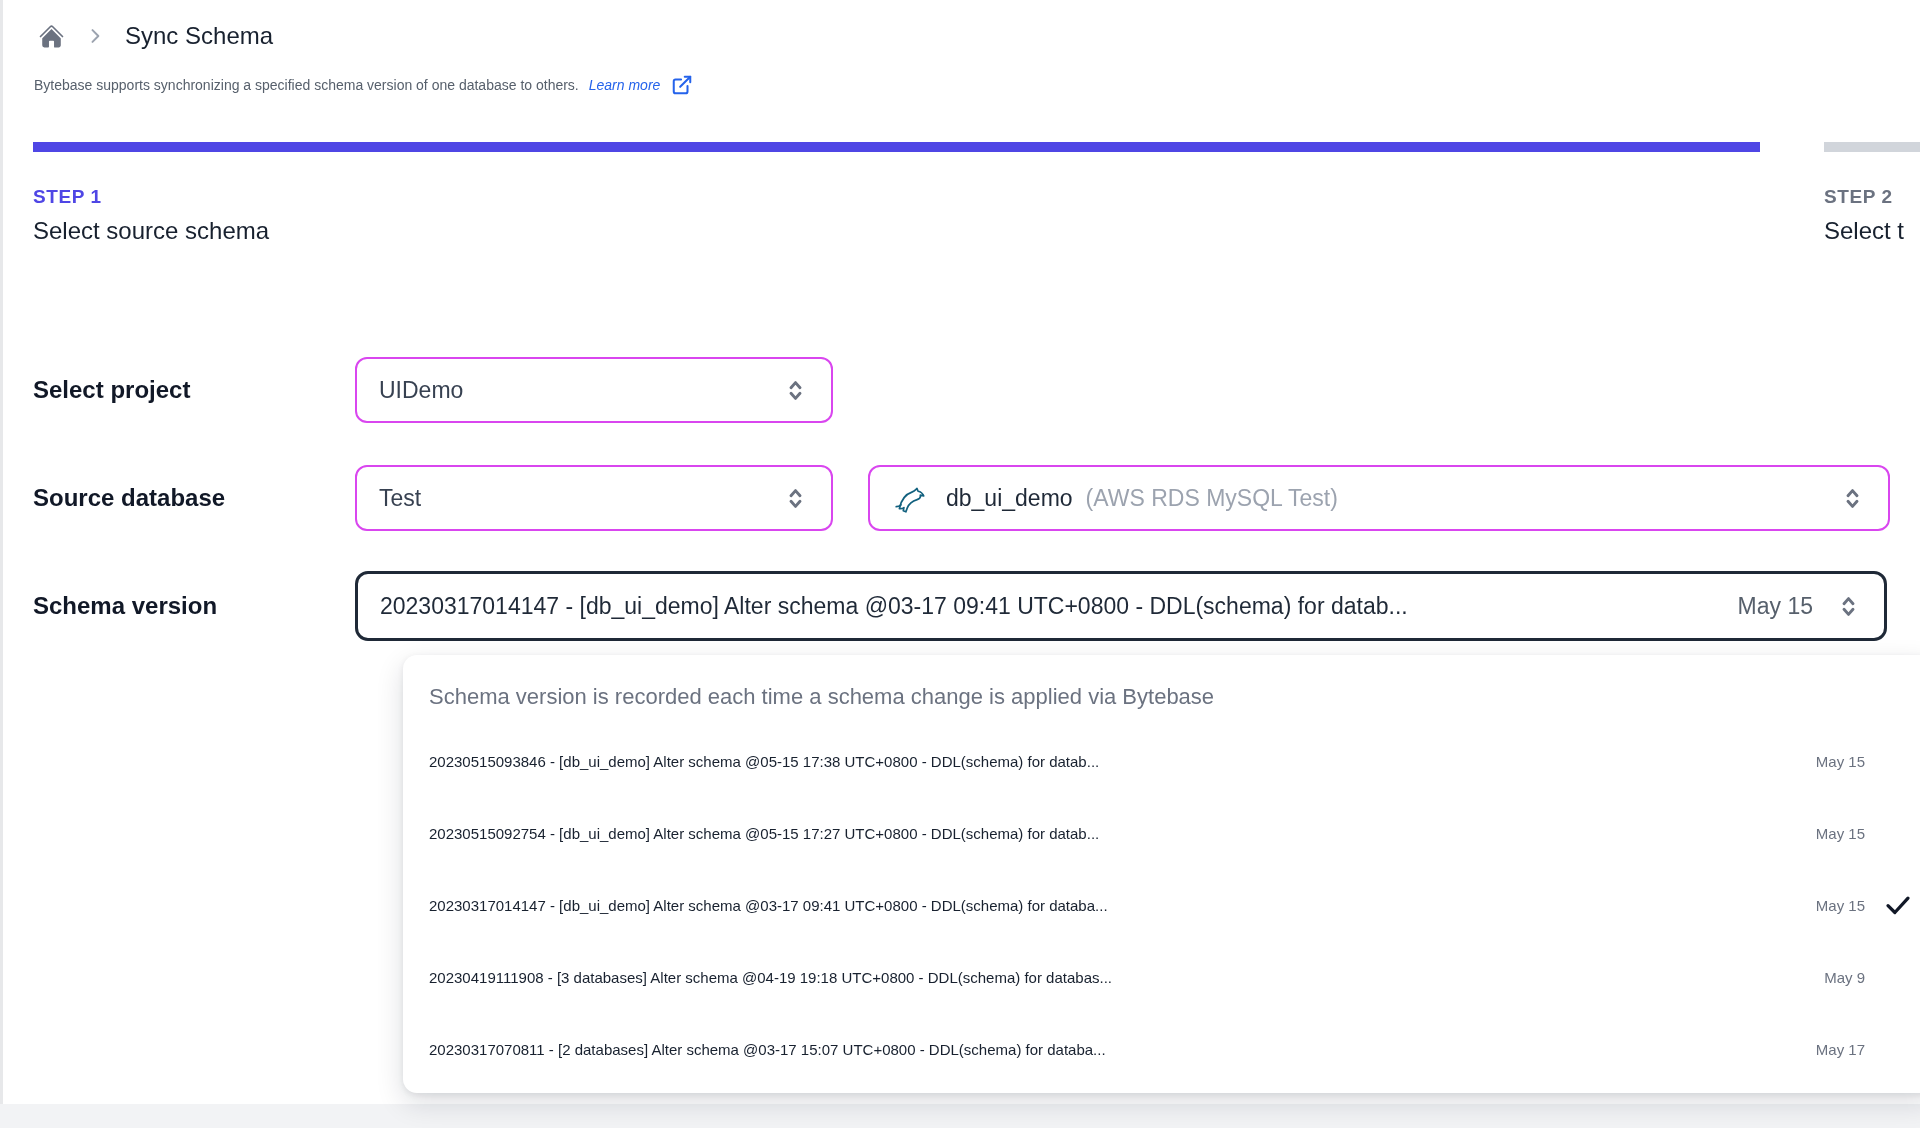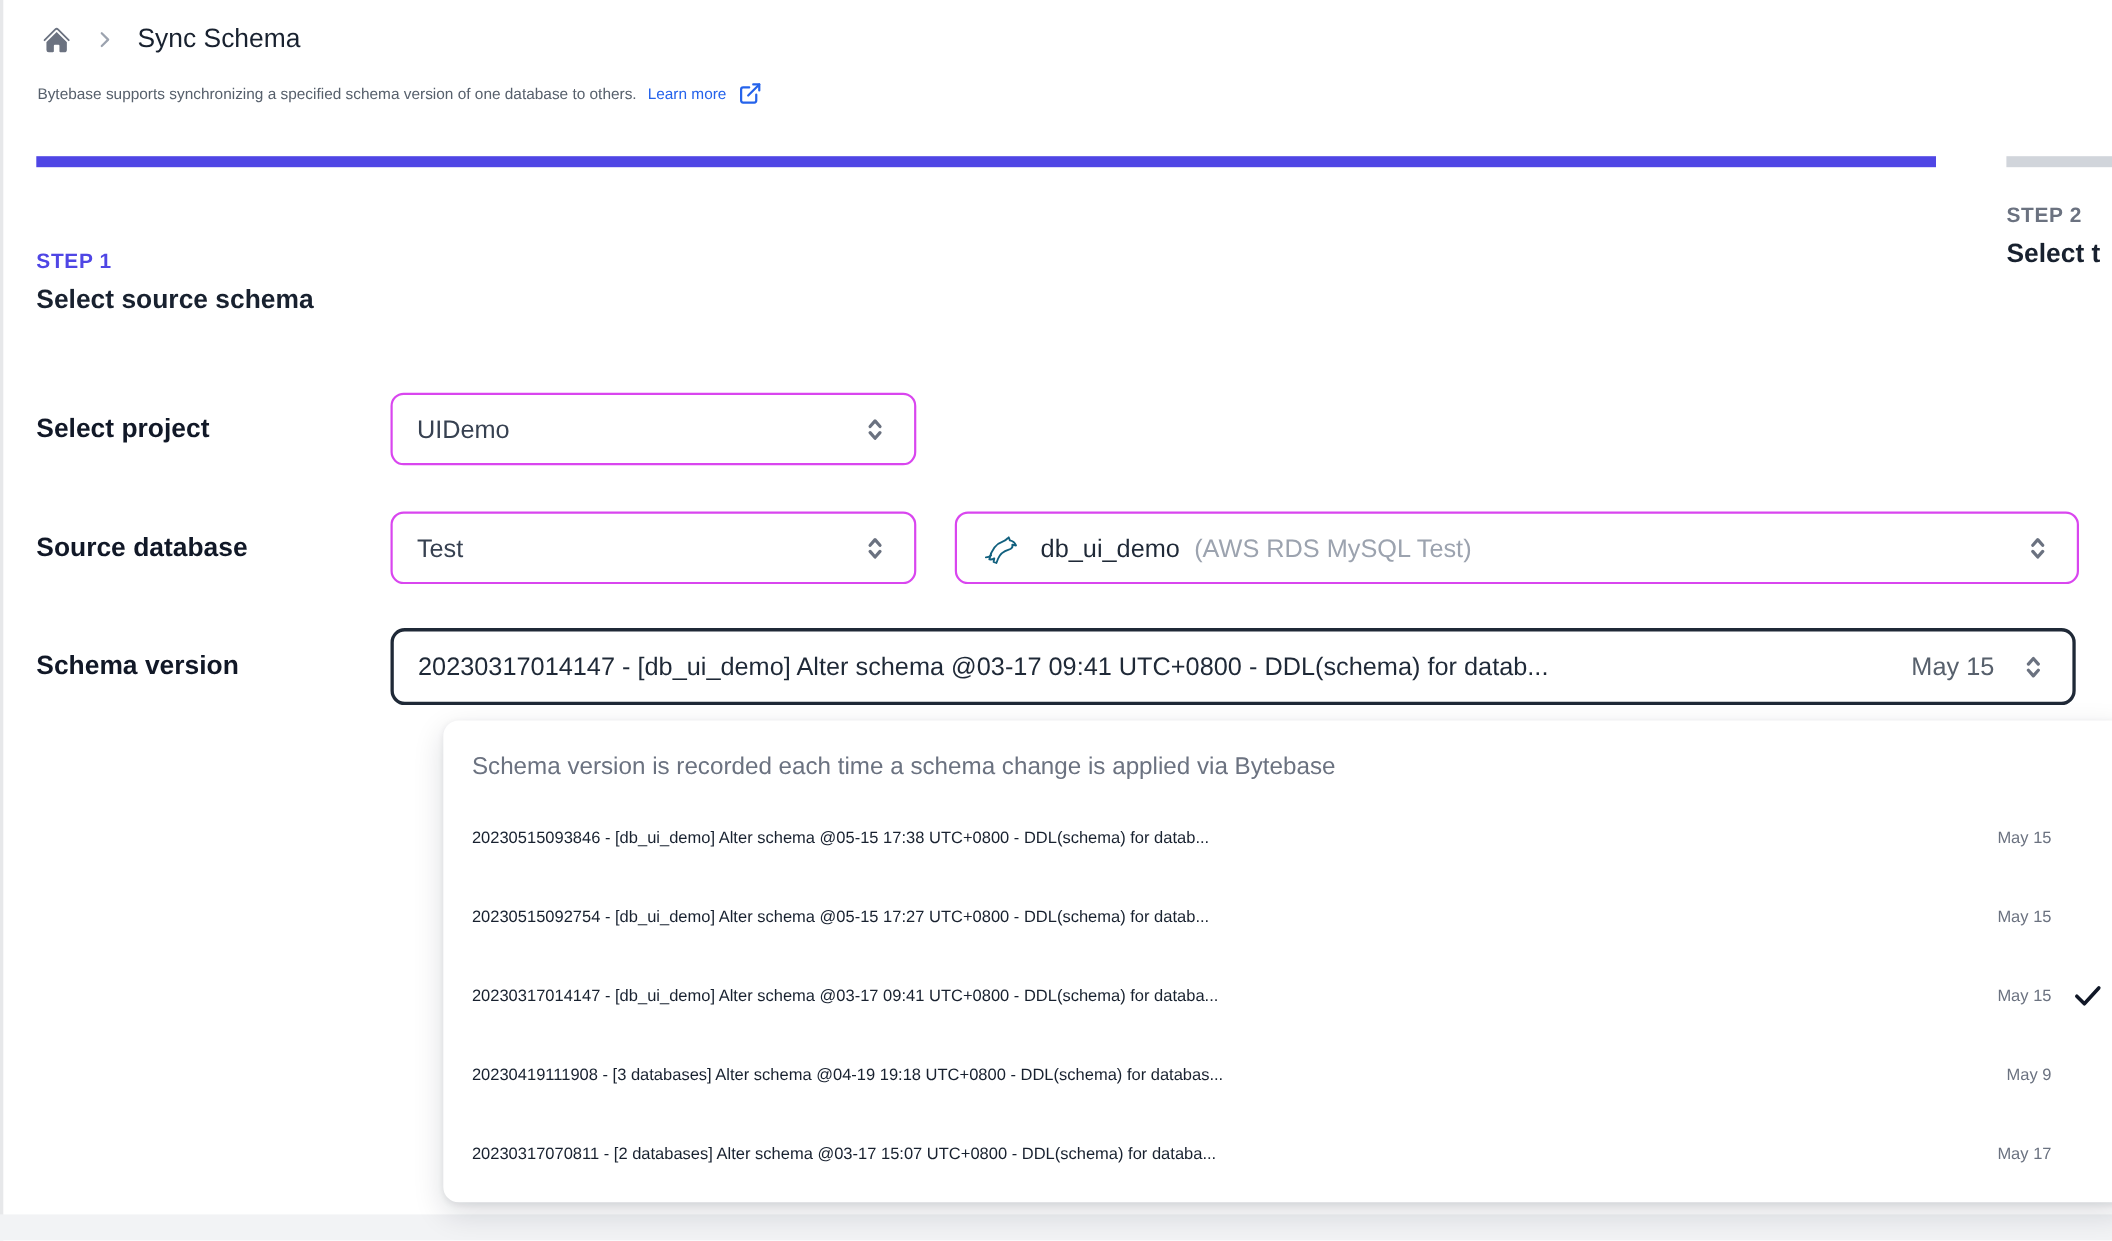--- a/index.html
+++ b/index.html
@@ -12,35 +12,35 @@
 
   
   .breadcrumb { position:absolute; left:38px; top:16px; display:flex; align-items:center; gap:20px; height:40px; }
   .breadcrumb .home svg { width:27px; height:27px; display:block; }
   .breadcrumb .sep svg { width:20px; height:20px; display:block; }
   .breadcrumb .crumb-title { font-size:24px; font-weight:500; color:#18212f; }
 
   
   .intro { position:absolute; left:34px; top:74px; display:flex; align-items:center; gap:10px;
            font-size:14px; color:#57606c; white-space:nowrap; }
-  .intro .learn { color:#2563eb; cursor:pointer; display:inline-flex; align-items:center; gap:11px; }
+  .intro .learn { color:#2563eb; cursor:pointer; display:inline-flex; align-items:center; gap:11px;font-style:italic; }
   .intro .learn svg { width:22px; height:22px; display:block; }
 
   
   .bar { position:absolute; top:142px; height:10px; }
   .bar.step1 { left:33px; width:1727px; background:#4f46e5; }
   .bar.step2 { left:1824px; width:200px; background:#d1d5db; }
 
   
   .step-block { position:absolute; top:186px; }
-  .step-block.s1 { left:33px;margin-top:42px; }
+  .step-block.s1 { left:33px; }
   .step-block.s2 { left:1824px; width:200px; overflow:hidden; }
   .step-label { font-size:19px; font-weight:700; letter-spacing:0.6px; color:#4f46e5; }
   .step-block.s2 .step-label { color:#6b7280; }
-  .step-title { margin-top:9px; font-size:24px; font-weight:700; color:#18212f; white-space:nowrap; }
+  .step-title { margin-top:9px; font-size:24px; font-weight:400; color:#18212f; white-space:nowrap; }
 
   
   .field-label { position:absolute; left:33px; font-size:24px; font-weight:600; color:#111827; line-height:30px; }
   .lbl-project { top:375px; }
   .lbl-source  { top:483px; }
   .lbl-version { top:591px; }
 
   
   .select {
     position:absolute; display:flex; align-items:center; background:#fff;

